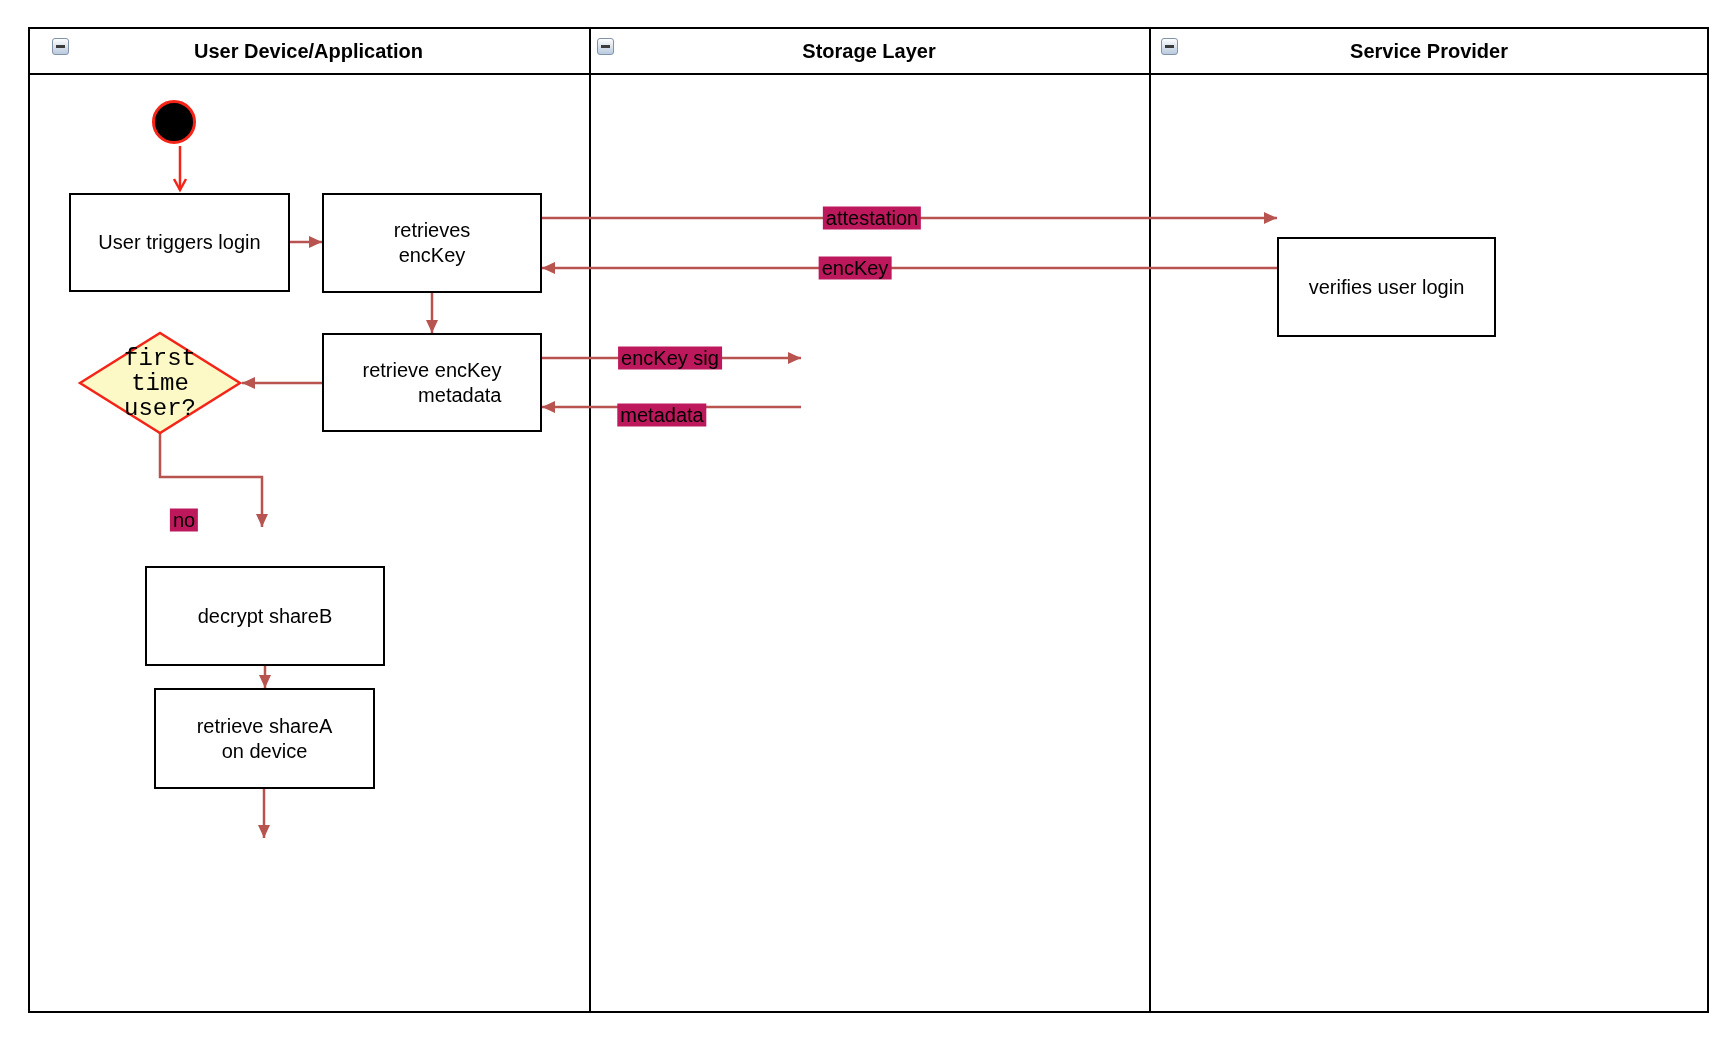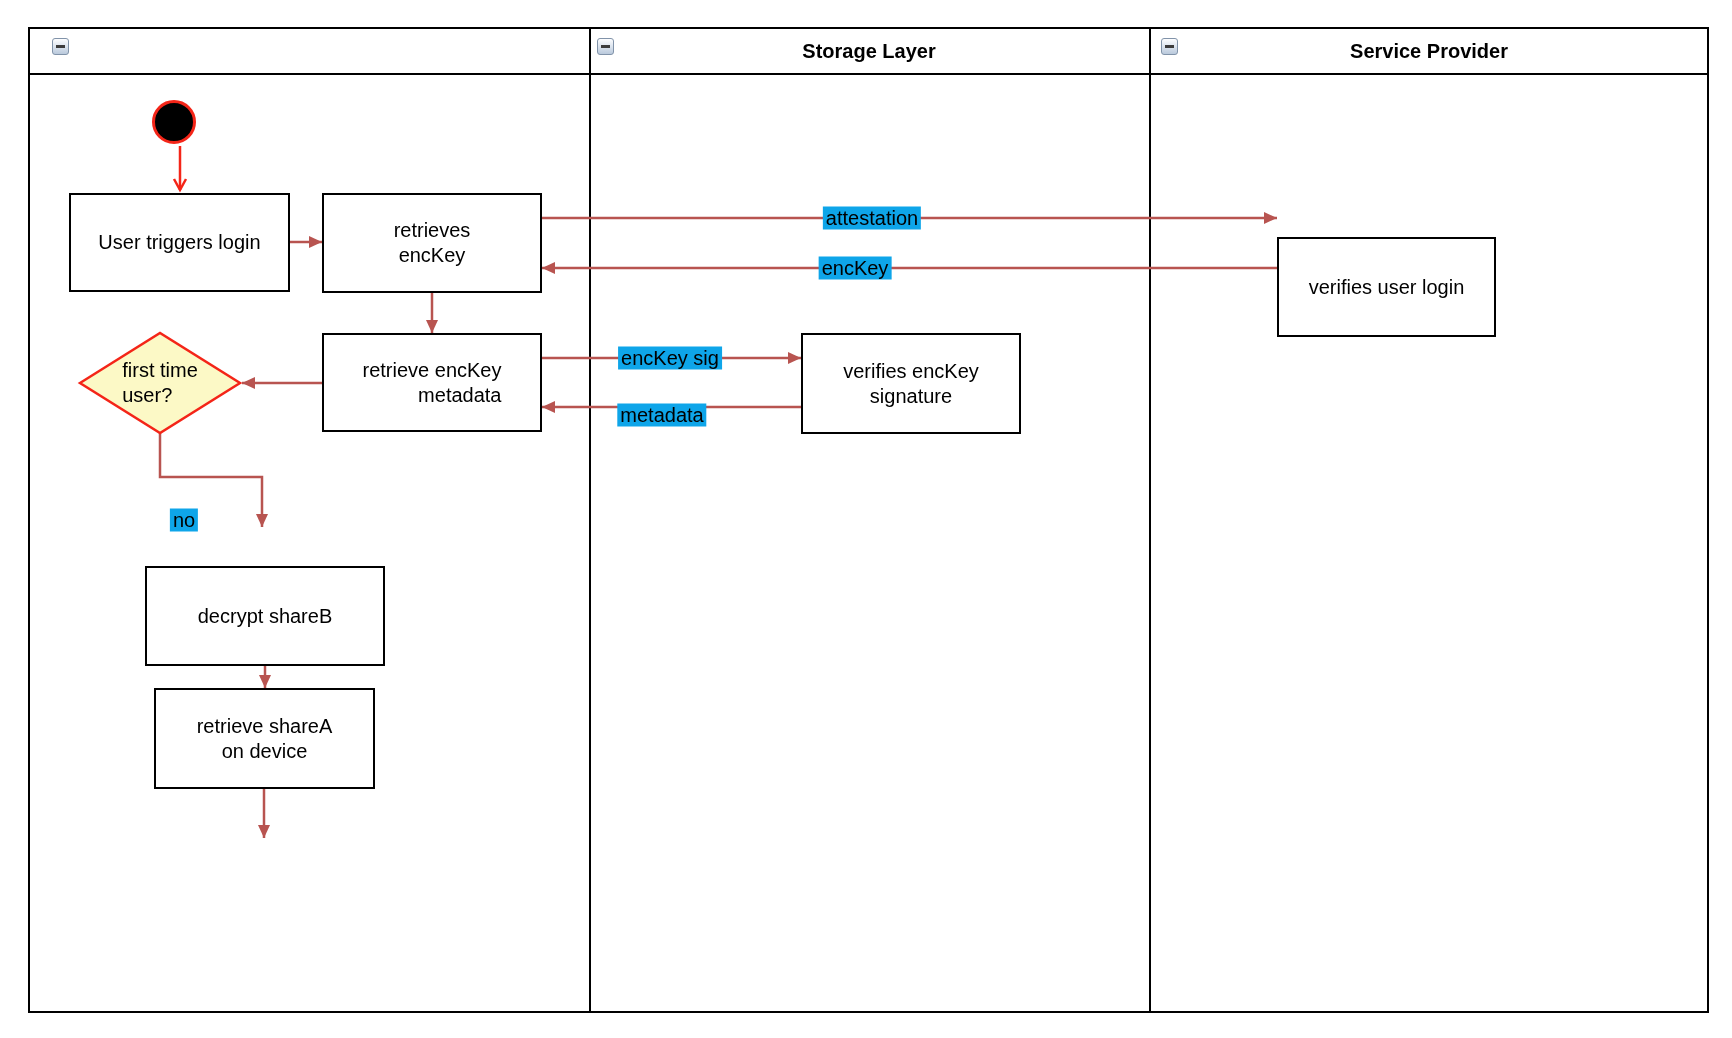--- a/index.html
+++ b/index.html
@@ -22,41 +22,42 @@
   }
   .collapse-btn .bar { width:9px; height:3px; background:#3c3c3c; }
   
   .node {
     border:2px solid #000; background:#fff; box-sizing:border-box;
     display:flex; align-items:center; justify-content:center;
     text-align:center; font-size:20px; line-height:25px; white-space:pre-line;
   }
   .decision-label {
     display:flex; align-items:center; justify-content:center;
-    text-align:left; font-size:20px; line-height:25px; white-space:pre-line;
+    text-align:center; font-size:24px; line-height:25px; white-space:pre-line;font-family:Liberation Mono, monospace;
   }
   
   .edge-label {
     transform:translate(-50%,-50%);
-    background:#0ea5e9; padding:0 3px; font-size:20px; white-space:nowrap;
+    background:#be185d; padding:0 3px; font-size:20px; white-space:nowrap;
   }
   svg.connectors { left:0; top:0; pointer-events:none; }
 </style>
 </head>
 <body>
 
 <div class="canvas">
 
   <div class="abs pool"></div>
 
   <div class="abs hline" style="left:28px;top:73px;width:1681px;height:2px;"></div>
 
   <div class="abs vline" style="left:589px;top:27px;width:2px;height:986px;"></div>
   <div class="abs vline" style="left:1149px;top:27px;width:2px;height:986px;"></div>
 
+  <div class="abs lane-title" style="left:30px;top:29px;width:557px;">User Device/Application</div>
   <div class="abs lane-title" style="left:591px;top:29px;width:556px;">Storage Layer</div>
   <div class="abs lane-title" style="left:1151px;top:29px;width:556px;">Service Provider</div>
 
   <div class="abs collapse-btn" style="left:52px;top:38px;">
       <div class="bar"></div>
     </div>
   <div class="abs collapse-btn" style="left:597px;top:38px;">
       <div class="bar"></div>
     </div>
   <div class="abs collapse-btn" style="left:1161px;top:38px;">
@@ -89,22 +90,20 @@
 
     <polygon points="80,383 160,333 240,383 160,433" fill="#FCF9C6" stroke="#F42518" stroke-width="2.5"></polygon>
   </svg>
 
   <div class="abs node" style="left:69px;top:193px;width:221px;height:99px;">User triggers login</div>
   <div class="abs node" style="left:322px;top:193px;width:220px;height:100px;">retrieves
 encKey</div>
   <div class="abs node" style="left:1277px;top:193px;width:219px;height:100px;margin-top:44px;">verifies user login</div>
   <div class="abs node" style="left:322px;top:333px;width:220px;height:99px;text-align:right;">retrieve encKey
 metadata</div>
-  <div class="abs node" style="left:801px;top:333px;width:220px;height:101px;">verifies encKey
-signature</div>
   <div class="abs node" style="left:145px;top:527px;width:240px;height:100px;margin-top:39px;">decrypt shareB</div>
   <div class="abs node" style="left:154px;top:688px;width:221px;height:101px;">retrieve shareA
 on device</div>
 
   <div class="abs decision-label" style="left:95px;top:352px;width:130px;height:62px;">first time
 user?</div>
 
   <span class="abs edge-label" style="left:872px;top:218px;">attestation</span>
   <span class="abs edge-label" style="left:855px;top:268px;">encKey</span>
   <span class="abs edge-label" style="left:670px;top:358px;">encKey sig</span>

